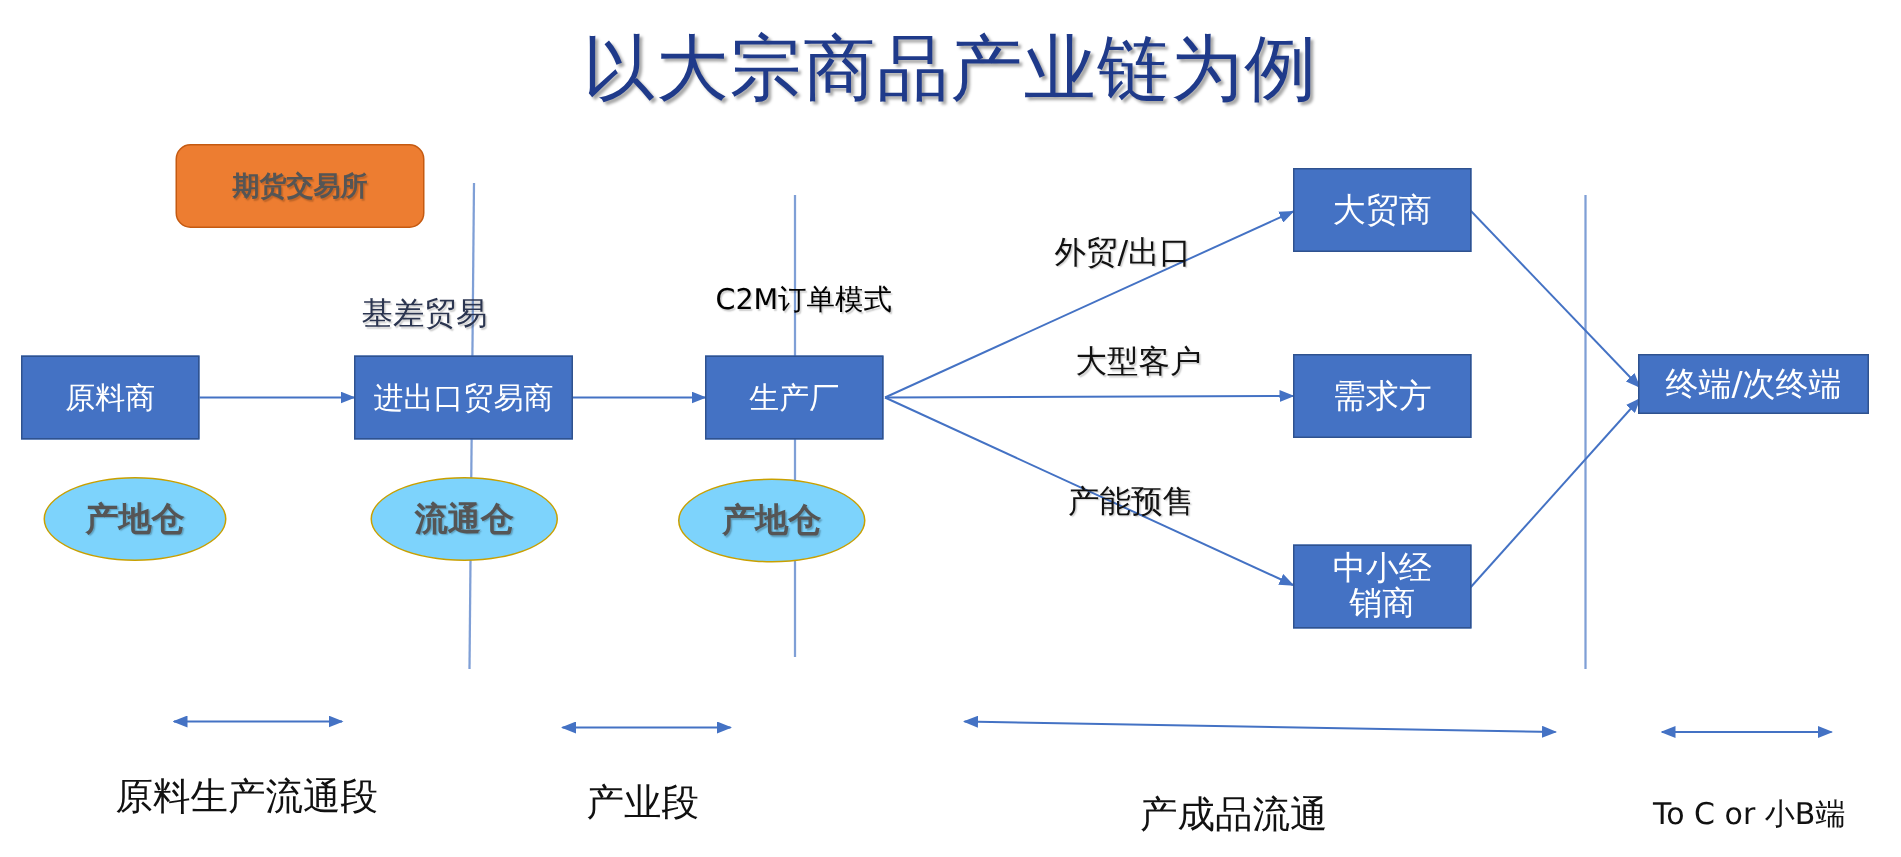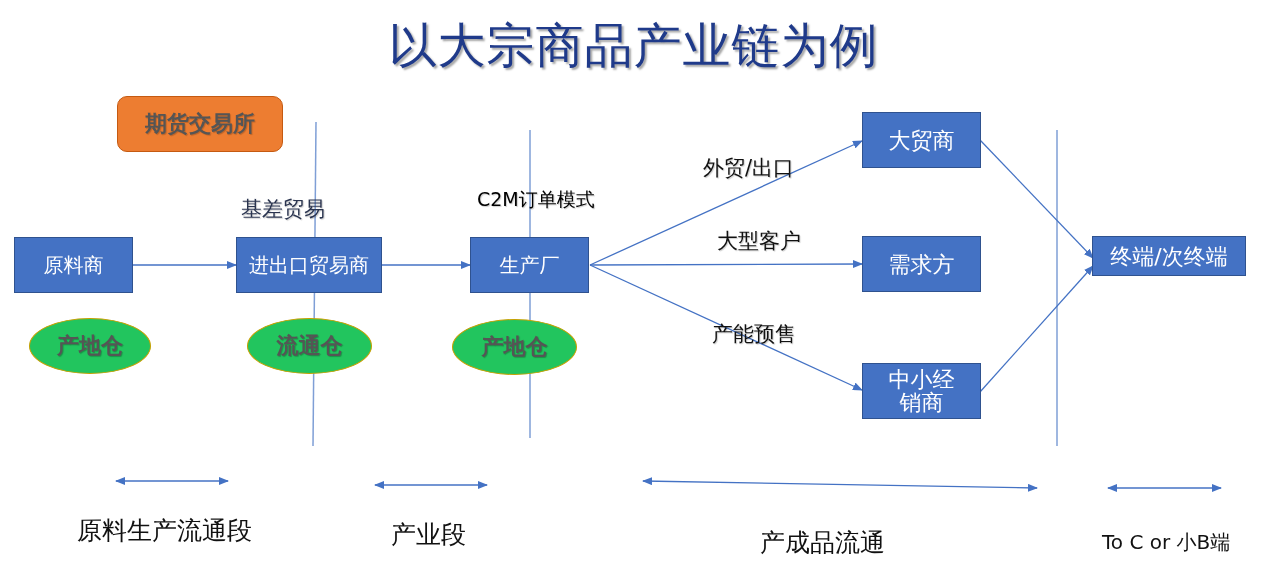--- a/index.html
+++ b/index.html
@@ -4,26 +4,26 @@
 <style>
   html, body { margin:0; padding:0; background:#ffffff; }
   body { width:1267px; height:571px; position:relative; overflow:hidden;
          font-family:"DejaVu Sans","Liberation Sans",sans-serif; }
   .abs { position:absolute; }
   .title { left:0; width:1267px; top:14px; text-align:center; font-size:48px; color:#1f3a8a;
            text-shadow:2px 2px 2px rgba(0,0,0,0.35); letter-spacing:1px; }
   .box { position:absolute; background:#4472c4; border:1px solid #2f528f; color:#fff;
          display:flex; align-items:center; justify-content:center; text-align:center;
          font-size:20px; line-height:23px; box-sizing:border-box; }
-  .ellipse { position:absolute; background:#22c55e; border:1.5px solid #c9a000; border-radius:50%;
+  .ellipse { position:absolute; background:#7dd3fc; border:1.5px solid #c9a000; border-radius:50%;
              display:flex; align-items:center; justify-content:center; color:#555;
              font-size:22px; font-weight:bold; box-sizing:border-box; text-shadow:1px 1px 1px rgba(0,0,0,0.25); }
   .exchange { position:absolute; left:117px; top:96px; width:166px; height:56px; background:#ed7d31;
               border:1.5px solid #c55a11; border-radius:10px; display:flex; align-items:center;
-              justify-content:center; color:#555; font-size:22px; font-weight:bold; box-sizing:border-box;
+              justify-content:center; color:#555; font-size:18px; font-weight:bold; box-sizing:border-box;
               text-shadow:1px 1px 1px rgba(0,0,0,0.2); }
   .label { position:absolute; font-size:21px; color:#111; white-space:nowrap; text-shadow:1px 1px 1px rgba(0,0,0,0.2); }
   .label-dark { color:#2b3550; }
   .label-blue { color:#000000; font-size:19px; }
   .seg { position:absolute; font-size:25px; color:#111; white-space:nowrap; }
   svg.lines { position:absolute; left:0; top:0; }
 </style>
 </head>
 <body>
 

